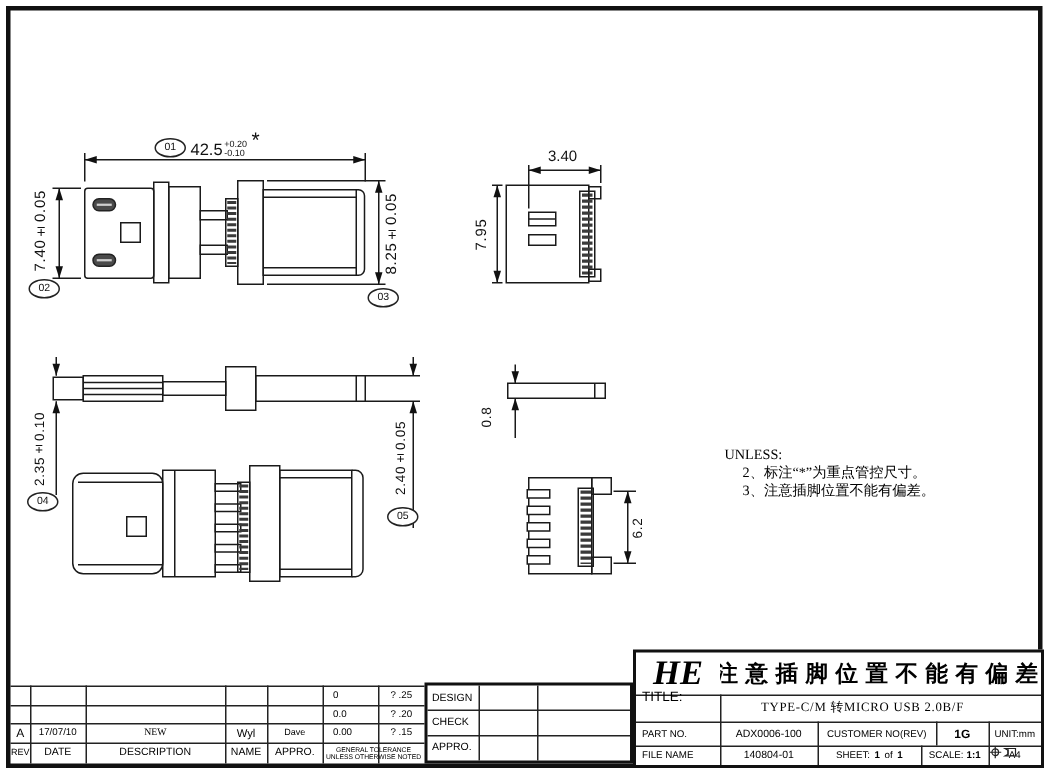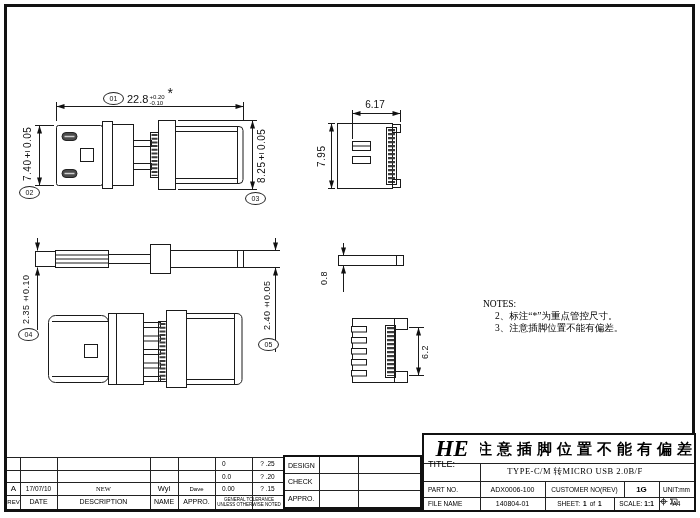--- a/index.html
+++ b/index.html
@@ -161,46 +161,46 @@
       <line x1="409" y1="327.5" x2="424" y2="327.5"></line>
       <line x1="409" y1="375.5" x2="424" y2="375.5"></line>
       <line x1="418.5" y1="327.5" x2="418.5" y2="375.5" marker-start="url(#arr)" marker-end="url(#arr)"></line>
     </g>
   </svg>
 
   <div class="balloon" style="left:103px; top:92px;">
       <span>01</span>
     </div>
   <div class="dimtext" style="left:127px; top:90px; font-size:11px;">
-    <span>22.8</span><span class="tolstack"><span style="display:block;">+0.20</span><span style="display:block;">-0.10</span></span><span class="star">*</span>
+    <span>42.5</span><span class="tolstack"><span style="display:block;">+0.20</span><span style="display:block;">-0.10</span></span><span class="star">*</span>
   </div>
   <div class="balloon" style="left:19px; top:186px;">
       <span>02</span>
     </div>
   <div class="balloon" style="left:245px; top:192px;">
       <span>03</span>
     </div>
   <div class="balloon" style="left:18px; top:328px;">
       <span>04</span>
     </div>
   <div class="balloon" style="left:258px; top:338px;">
       <span>05</span>
     </div>
 
   <div class="vtext" style="left:22px; top:121px; height:66px;">7.40±0.05</div>
   <div class="vtext" style="left:256px; top:121px; height:70px;">8.25±0.05</div>
-  <div class="dimtext" style="left:352px; top:99px; width:46px; text-align:center;">6.17</div>
+  <div class="dimtext" style="left:352px; top:99px; width:46px; text-align:center;">3.40</div>
   <div class="vtext" style="left:316px; top:130px; height:52px;">7.95</div>
   <div class="vtext" style="left:21px; top:271px; height:56px; font-size:9px;">2.35±0.10</div>
   <div class="vtext" style="left:262px; top:276px; height:58px; font-size:9px;">2.40±0.05</div>
   <div class="vtext" style="left:319px; top:264px; height:28px; font-size:9px;">0.8</div>
   <div class="vtext" style="left:420px; top:337px; height:30px; font-size:9px;">6.2</div>
 
   <div id="notes">
-    <div>NOTES:</div>
+    <div>UNLESS:</div>
     <div class="indent">2、标注“*”为重点管控尺寸。</div>
     <div class="indent">3、注意插脚位置不能有偏差。</div>
   </div>
 
   <div>
     <div class="hl" style="left:7px; top:457px; width:276px;"></div>
     <div class="hl" style="left:7px; top:470px; width:276px;"></div>
     <div class="hl" style="left:7px; top:482px; width:276px;"></div>
     <div class="hl" style="left:7px; top:495px; width:276px;"></div>
     <div class="vl" style="left:20px; top:457px; height:52px;"></div>

